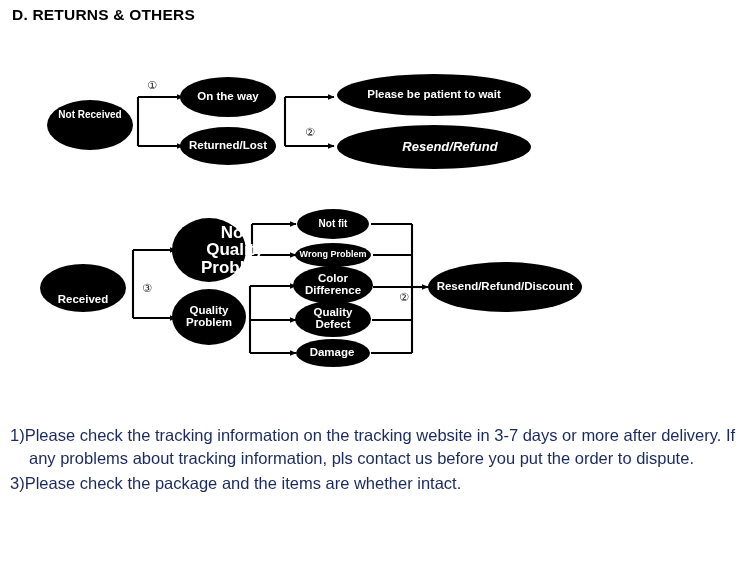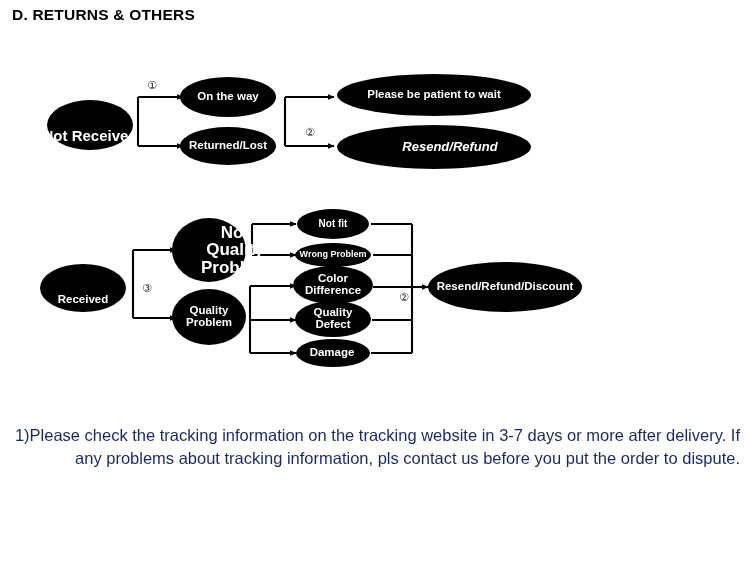--- a/index.html
+++ b/index.html
@@ -56,21 +56,21 @@
     font-weight: 500;
   }
   .note {
     margin: 0 0 1px 0;
     padding: 0;
     line-height: 1.42;
     text-indent: 0;
   }
   .note .num { }
   .note .body { }
-  .note-wrap { padding-left: 19px; text-indent: -19px; text-align: right; }
+  .note-wrap { padding-left: 19px; text-indent: -19px; }
 </style>
 </head>
 <body>
 
 <div id="page-title">D. RETURNS &amp; OTHERS</div>
 
 <div id="flow-area">
 
   <svg width="750" height="420" viewBox="0 0 750 420" style="position:absolute;left:0;top:0;">
     <defs>
@@ -125,21 +125,21 @@
       <ellipse cx="209" cy="317" rx="37" ry="28" fill="#000000"></ellipse>
       <ellipse cx="333" cy="224" rx="36" ry="15" fill="#000000"></ellipse>
       <ellipse cx="333" cy="255" rx="38" ry="12" fill="#000000"></ellipse>
       <ellipse cx="333" cy="285" rx="40" ry="19" fill="#000000"></ellipse>
       <ellipse cx="333" cy="319" rx="38" ry="18" fill="#000000"></ellipse>
       <ellipse cx="333" cy="353" rx="37" ry="14" fill="#000000"></ellipse>
       <ellipse cx="505" cy="287" rx="77" ry="25" fill="#000000"></ellipse>
     </g>
   </svg>
 
-  <div class="node-label" style="left:90px;  top:136px; font-size:15px;">Not Received</div>
+  <div class="node-label" style="left:90px;  top:115px; font-size:10px;">Not Received</div>
   <div class="node-label" style="left:228px; top:97px;  font-size:11.5px;">On the way</div>
   <div class="node-label" style="left:228px; top:146px; font-size:11.5px;">Returned/Lost</div>
   <div class="node-label" style="left:434px; top:95px;  font-size:11.5px;">Please be patient to wait</div>
   <div class="node-label" style="left:450px; top:147px; font-size:13px;font-style:italic;">Resend/Refund</div>
 
   <div class="node-label" style="left:83px;  top:300px; font-size:11.5px;">Received</div>
   <div class="node-label" style="left:209px; top:250px; font-size:17px;margin-left:26px;">Not
 Quality
 Problem</div>
   <div class="node-label" style="left:209px; top:317px; font-size:11.5px;">Quality
@@ -155,13 +155,14 @@
 
   <div class="marker-num" style="left:152px; top:85px;">①</div>
   <div class="marker-num" style="left:310px; top:132px;">②</div>
   <div class="marker-num" style="left:147px; top:288px;">③</div>
   <div class="marker-num" style="left:404px; top:297px;">②</div>
 
 </div>
 
 <div id="notes">
   <p class="note note-wrap"><span class="num">1)</span><span class="body">Please check the tracking information on the tracking website in 3-7 days or more after delivery. If any problems about tracking   information, pls contact us before you put the order to dispute.</span></p>
+  <p class="note note-wrap"><span class="num">3)</span><span class="body">Please check the package and the items are whether intact.</span></p>
 </div>
 
 </body></html>

